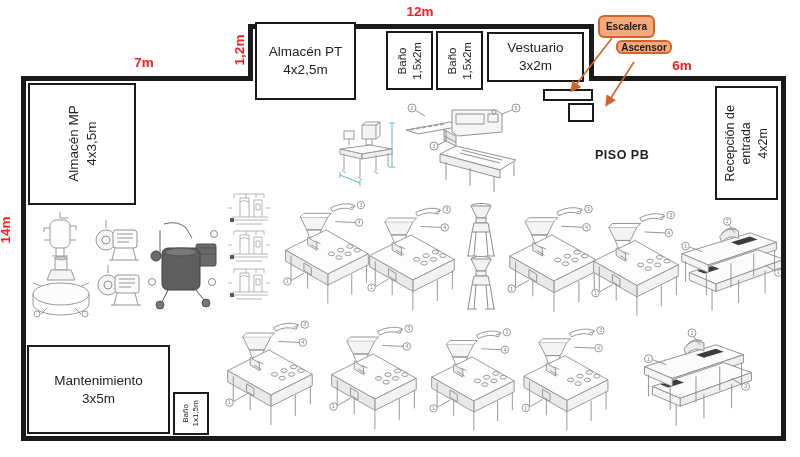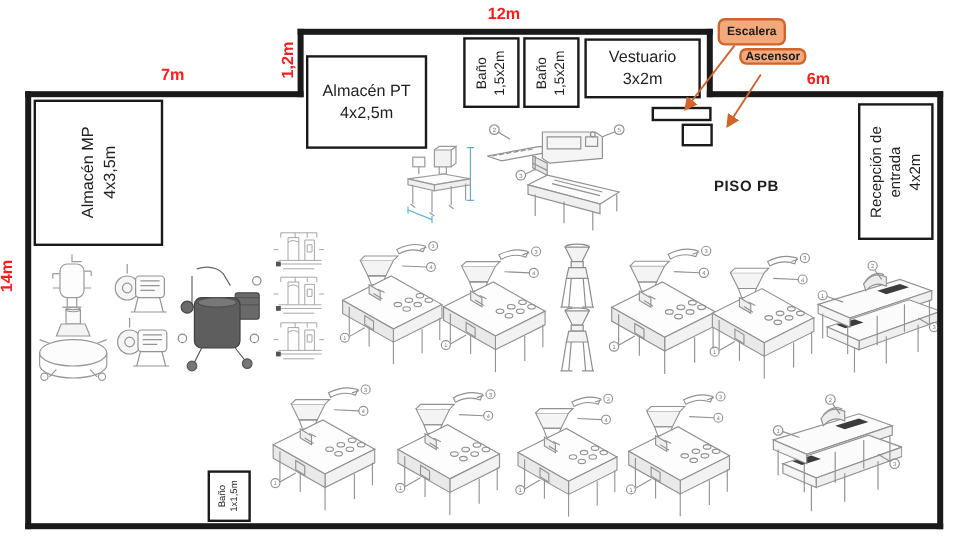--- a/index.html
+++ b/index.html
@@ -324,21 +324,21 @@
   <div class="wall" style="left:248px;top:24px;width:346px;height:5px"></div>
   <div class="wall" style="left:589px;top:24px;width:5px;height:57px"></div>
   <div class="wall" style="left:589px;top:76px;width:197px;height:5px"></div>
 
   <div class="room" style="left:28px;top:83px;width:108px;height:122px">
     <div class="lbl rot fs-l">
       <span>Almacén MP</span>
         <span>4x3,5m</span>
     </div>
   </div>
-  <div class="room" style="left:255px;top:46px;width:101px;height:78px">
+  <div class="room" style="left:255px;top:22px;width:101px;height:78px">
     <div class="lbl fs-l">
       <span>Almacén PT</span>
         <span>4x2,5m</span>
     </div>
   </div>
   <div class="room" style="left:386px;top:31px;width:47px;height:59px">
     <div class="lbl rot fs-s">
       <span>Baño</span>
         <span>1,5x2m</span>
     </div>
@@ -353,20 +353,26 @@
     <div class="lbl fs-l">
       <span>Vestuario</span>
         <span>3x2m</span>
     </div>
   </div>
   <div class="room" style="left:715px;top:86px;width:63px;height:114px">
     <div class="lbl rot fs-m">
       <span>Recepción de</span>
         <span>entrada</span>
         <span>4x2m</span>
+    </div>
+  </div>
+  <div class="room" style="left:27px;top:345px;width:143px;height:89px">
+    <div class="lbl fs-l">
+      <span>Mantenimiento</span>
+        <span>3x5m</span>
     </div>
   </div>
   <div class="room" style="left:173px;top:392px;width:36px;height:43px">
     <div class="lbl rot fs-xs">
       <span>Baño</span>
         <span>1x1,5m</span>
     </div>
   </div>
 
   <div class="room" style="left:543px;top:89px;width:50px;height:12px"></div>

